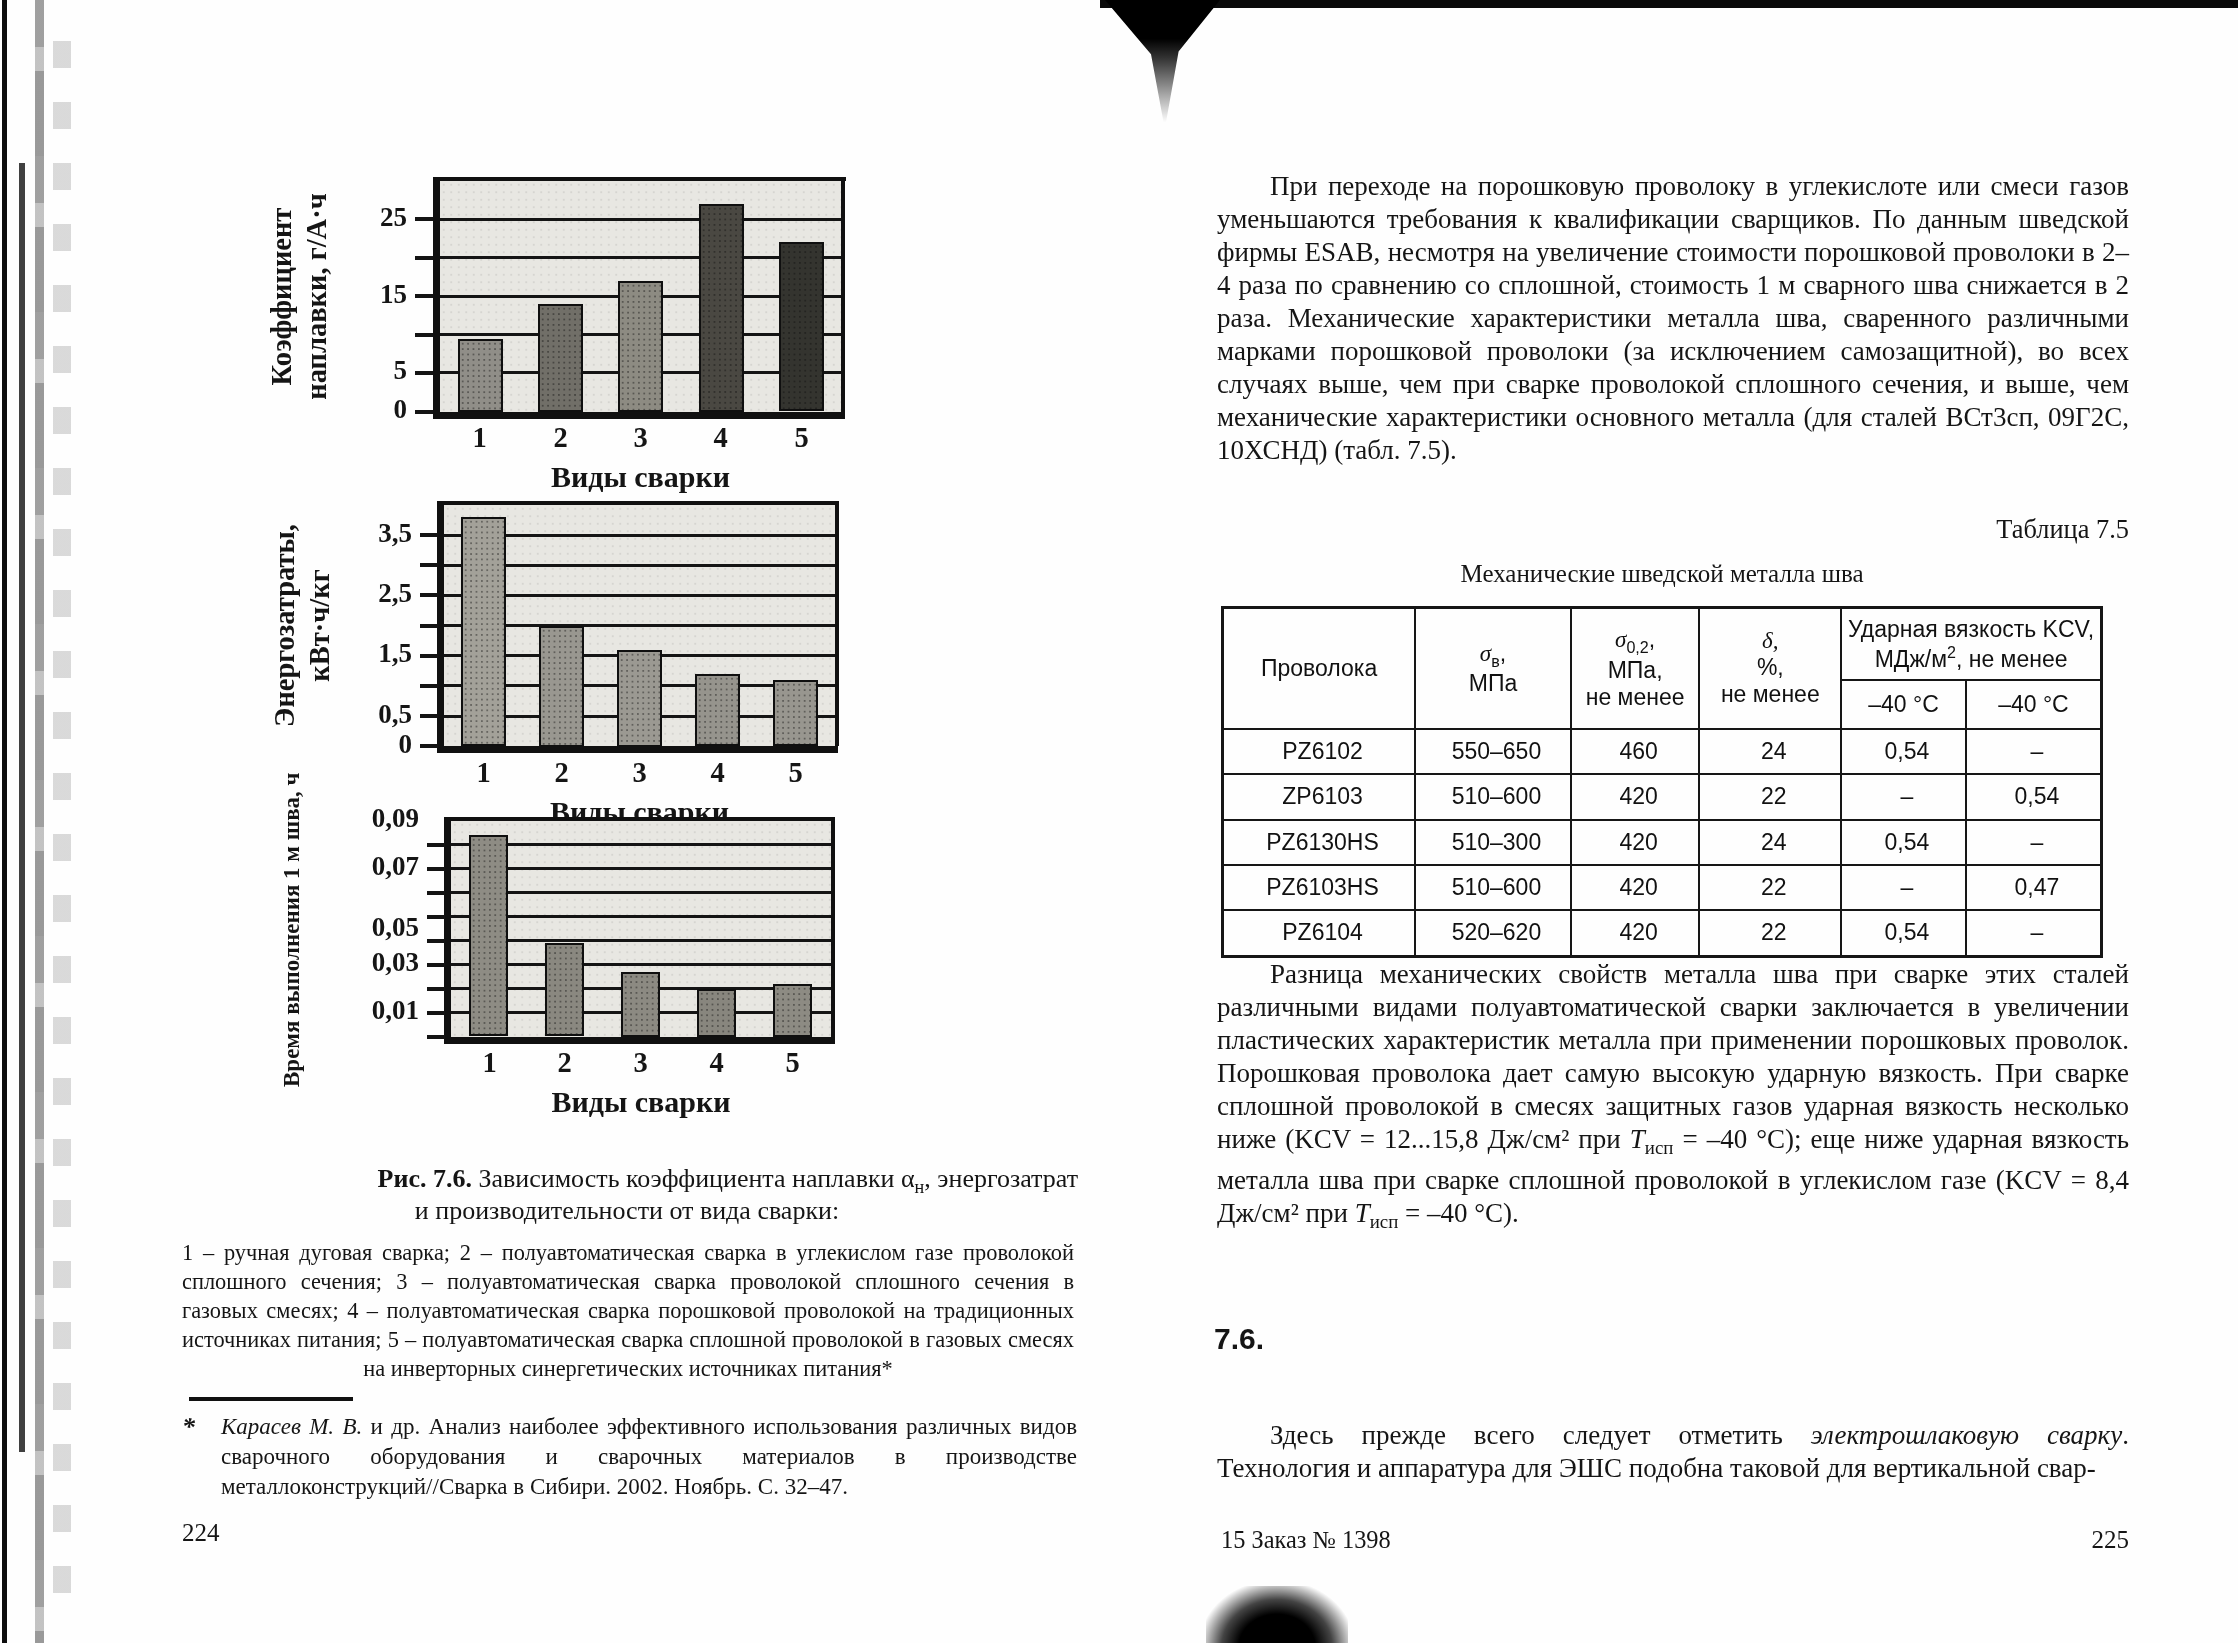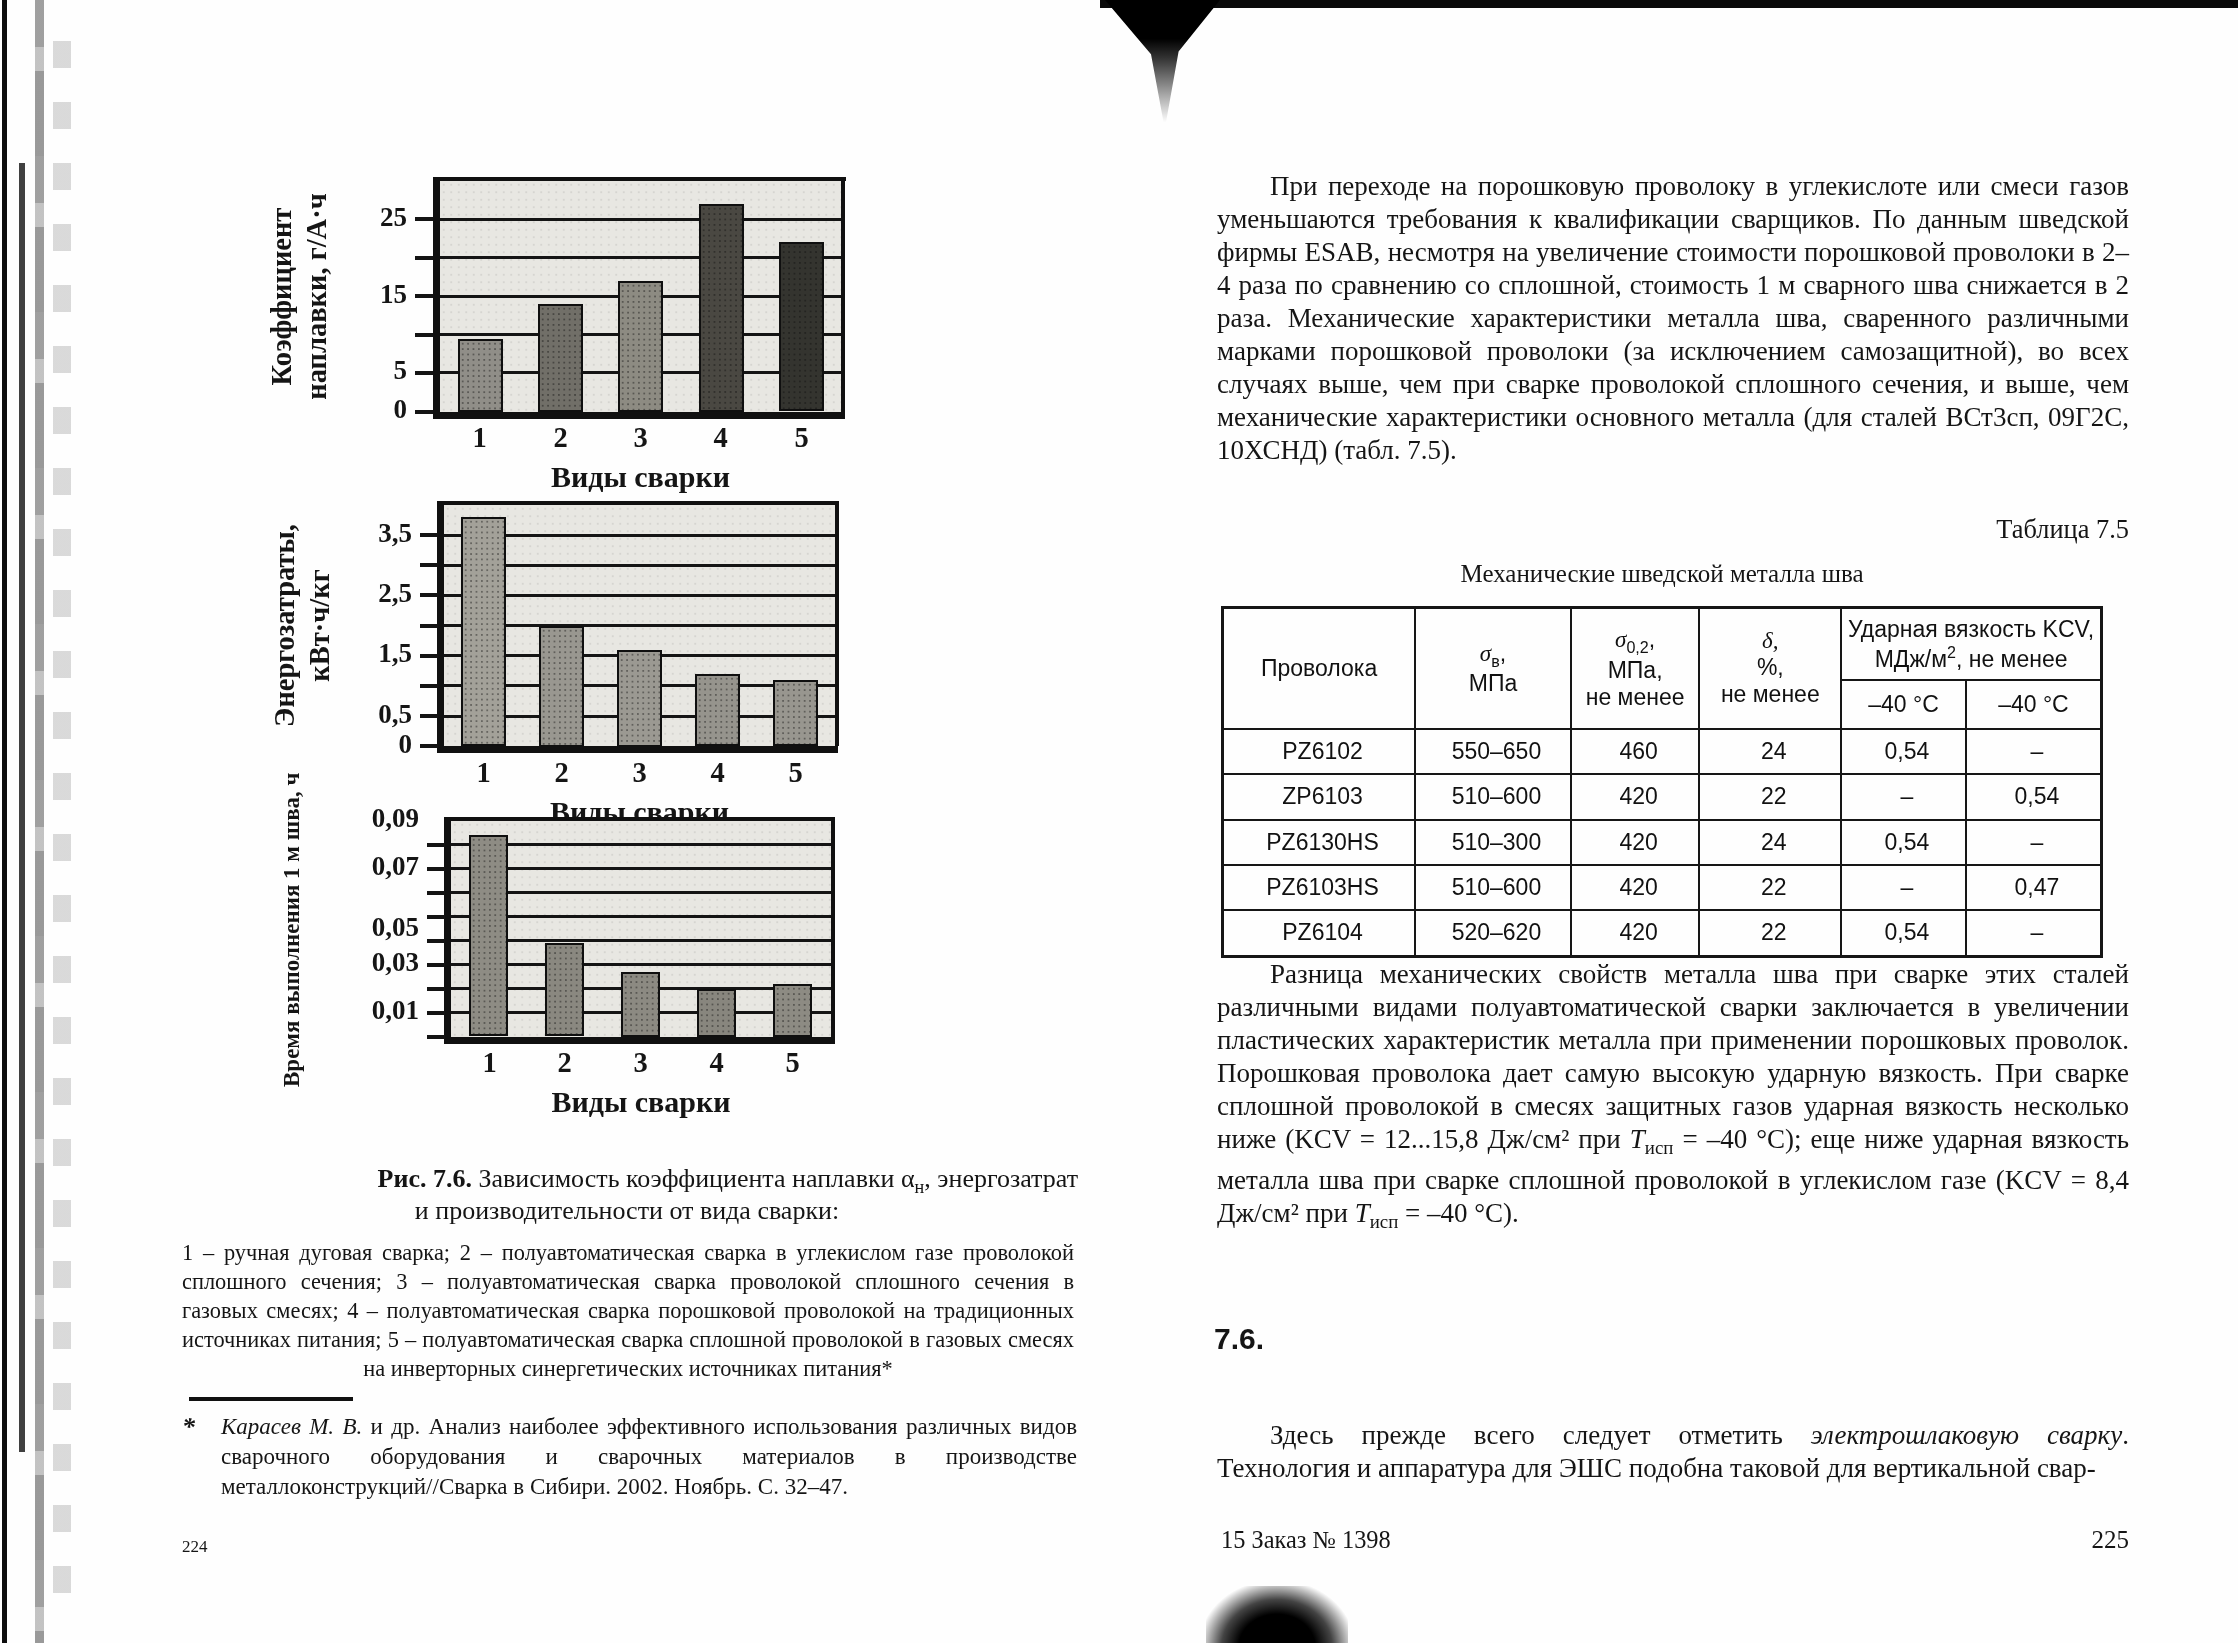--- a/index.html
+++ b/index.html
@@ -42,21 +42,21 @@
   .cap-title2{position:absolute;left:176px;top:1196px;width:902px;text-align:center;
               font-size:26px;margin:0;}
   .cap-legend{position:absolute;left:182px;top:1238px;width:892px;font-size:22.4px;line-height:29px;
               text-align:justify;text-align-last:center;margin:0;}
   .fn-rule{position:absolute;left:189px;top:1397px;width:164px;height:4.1px;background:#111;}
   .footnote{position:absolute;left:182px;top:1412px;width:895px;font-size:23px;line-height:30px;
             display:flex;}
   .fn-mark{width:39px;flex:0 0 39px;font-style:italic;font-weight:700;font-size:26px;}
   .fn-body{text-align:justify;}
   .fn-author{font-style:italic;}
-  .pageno-left{position:absolute;left:182px;top:1519px;font-size:17px;margin-top:18px;}
+  .pageno-left{position:absolute;left:182px;top:1519px;font-size:25px;}
   
   .para{position:absolute;left:1217px;width:912px;font-size:27px;line-height:33px;
         text-align:justify;margin:0;}
   .indent{text-indent:53px;}
   .tbl-label{position:absolute;left:1217px;top:514px;width:912px;text-align:right;font-size:26.4px;}
   .tbl-title{position:absolute;left:1221px;top:560px;width:882px;text-align:center;font-size:25px;}
   table.props{position:absolute;left:1221px;top:606px;width:882px;border-collapse:collapse;
               font-family:"Liberation Sans","DejaVu Sans",sans-serif;font-size:23px;color:#111;}
   table.props th,table.props td{border:2px solid #161616;text-align:center;vertical-align:middle;
               padding:2.7px 4.1px;}

